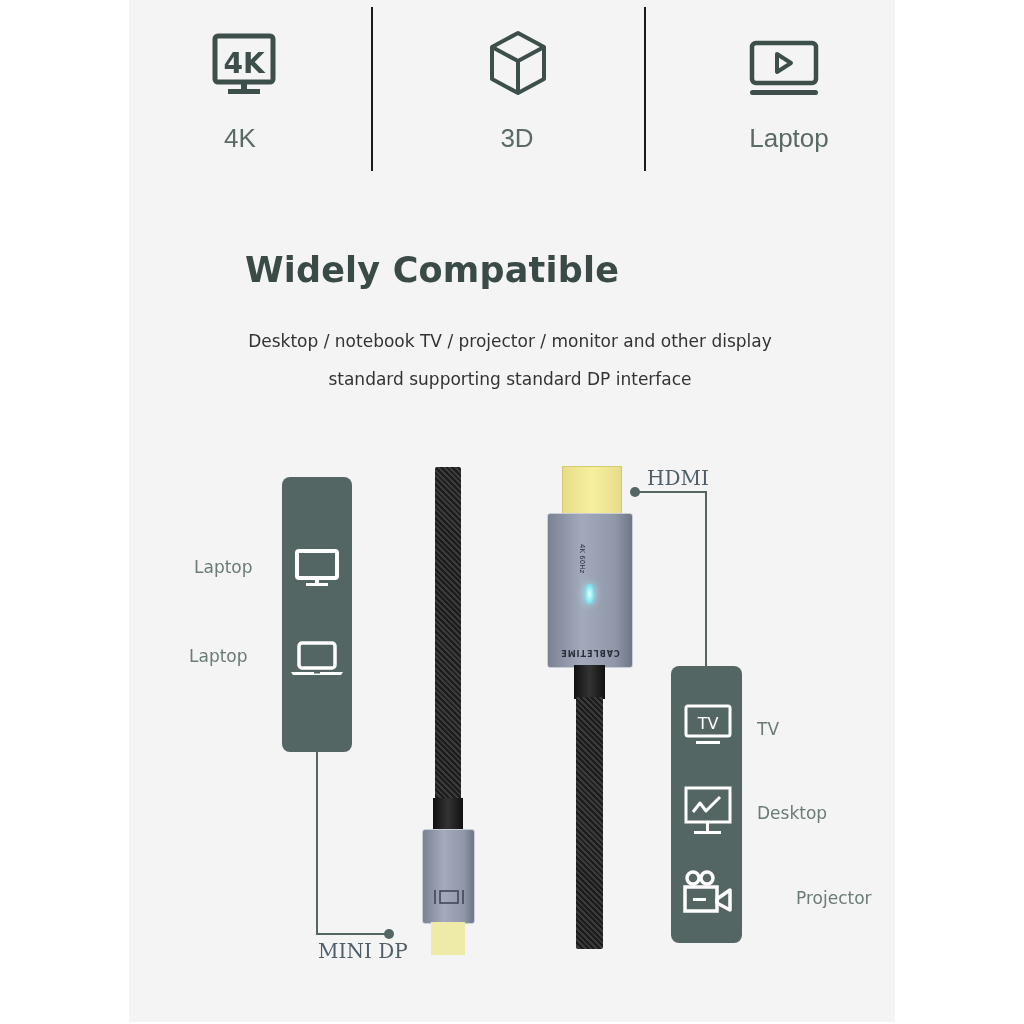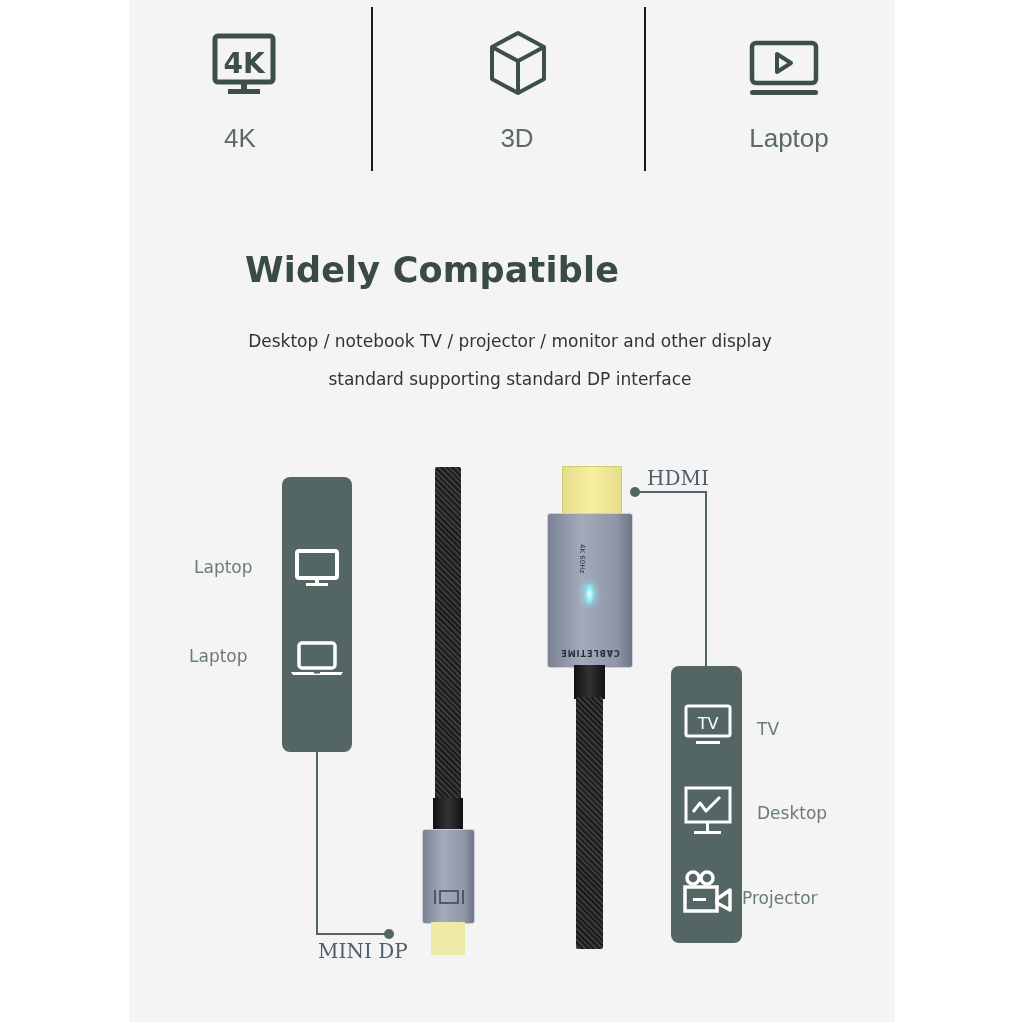--- a/index.html
+++ b/index.html
@@ -120,13 +120,13 @@
   <rect x="10" y="45" width="27" height="3" fill="#fff"></rect>
 </svg>
 <div class="dev-label" style="left:757px;top:803px;">Desktop</div>
 <svg class="abs" style="left:682px;top:870px;" width="52" height="44" viewBox="0 0 52 44">
   <circle cx="11" cy="8" r="6" fill="none" stroke="#fff" stroke-width="3.5"></circle>
   <circle cx="25" cy="8" r="6" fill="none" stroke="#fff" stroke-width="3.5"></circle>
   <rect x="3" y="17" width="32" height="24" fill="none" stroke="#fff" stroke-width="3.5"></rect>
   <rect x="11" y="28" width="13" height="3" fill="#fff"></rect>
   <polygon points="35,29 48,20 48,40 35,33" fill="none" stroke="#fff" stroke-width="3.5" stroke-linejoin="round"></polygon>
 </svg>
-<div class="dev-label" style="left:742px;top:888px;">Projector</div>
+<div class="dev-label" style="left:796px;top:888px;">Projector</div>
 
 </body></html>

